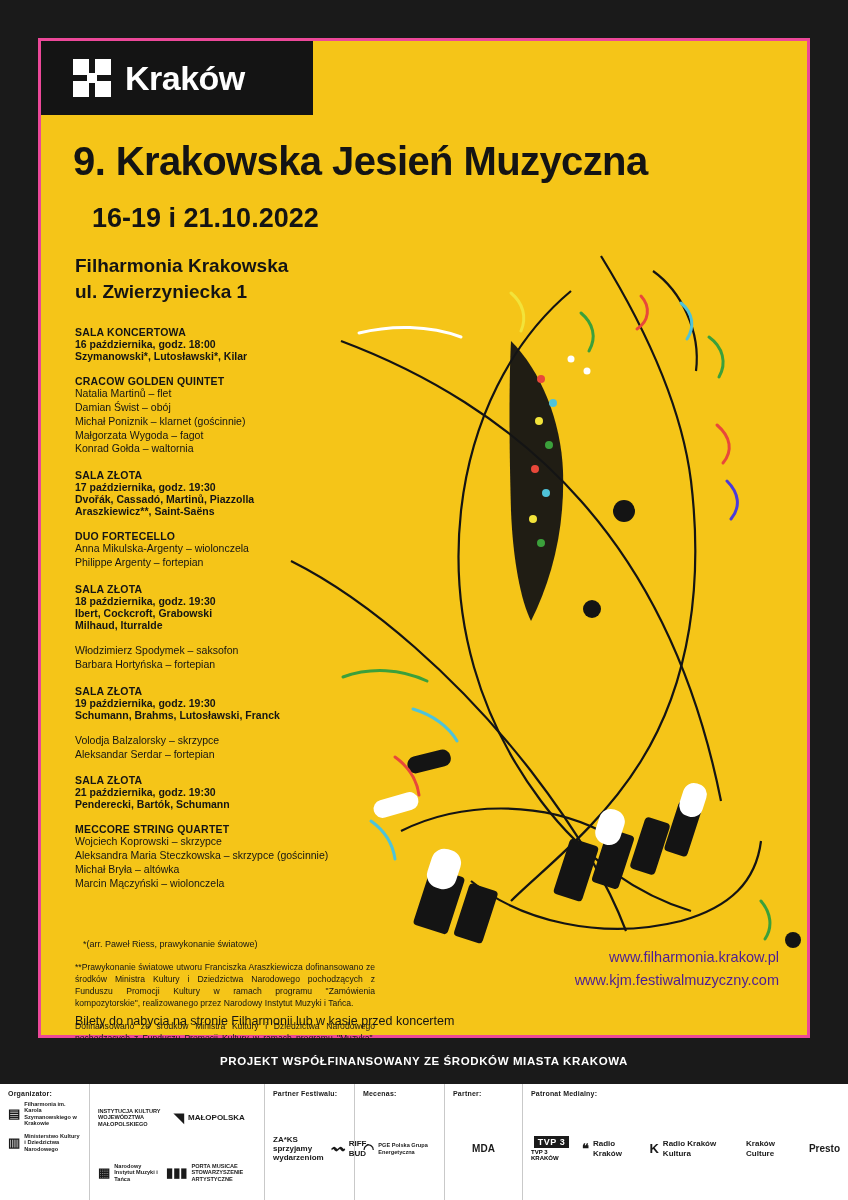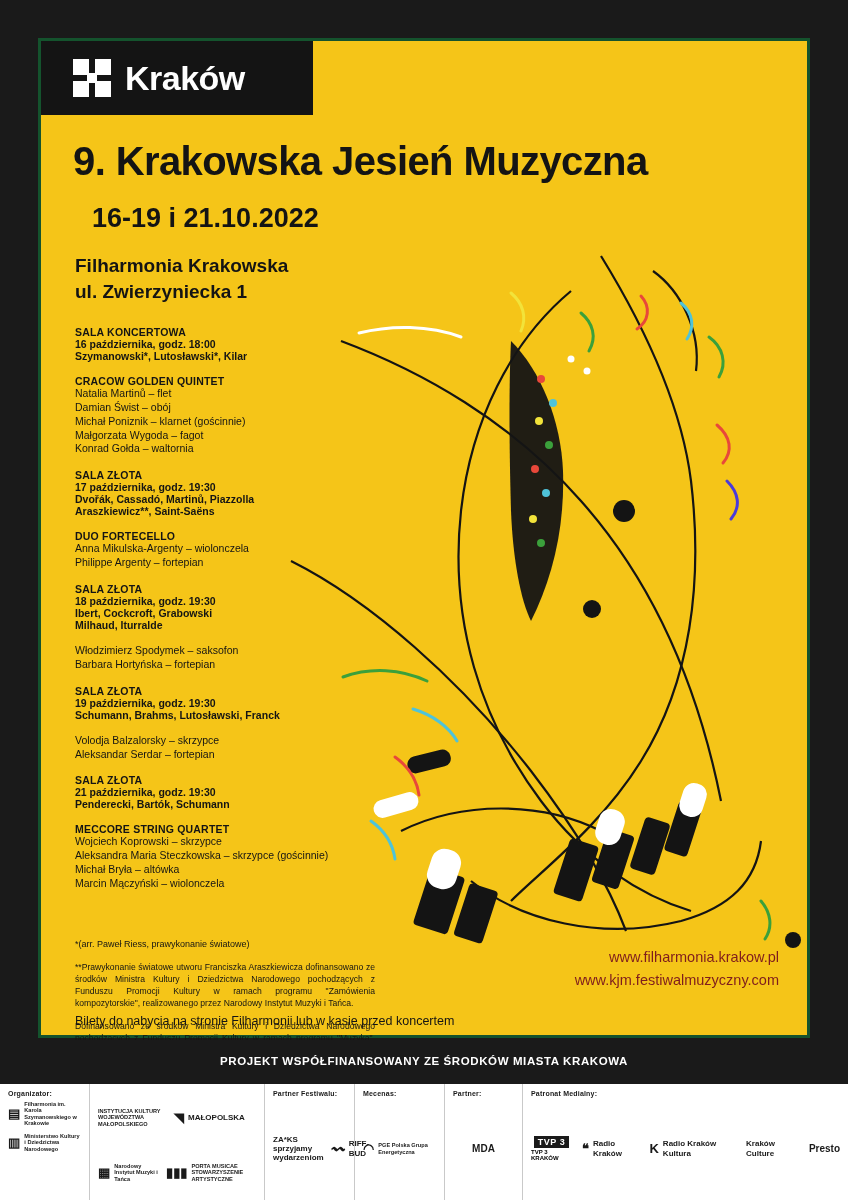--- a/index.html
+++ b/index.html
@@ -15,21 +15,21 @@
     width: 848px; height: 1200px;
     background: #1a1a1a;
     overflow: hidden;
   }
   
   .canvas {
     position: absolute;
     left: 38px; top: 38px;
     width: 772px; height: 1000px;
     background: #f5c518;
-    border: 3px solid #14532d;
+    border: 3px solid #ec4899;
   }
   
   .logo-bar {
     position: absolute;
     left: 0px; top: 0px;
     width: 272px; height: 74px;
     background: #141414;
     display: flex;
     align-items: center;
     padding-left: 32px;
@@ -92,36 +92,36 @@
   .perf .p { font-size: 10.5px; font-weight: normal; line-height: 1.32; }
   .notes {
     position: absolute;
     left: 34px; top: 897px;
     width: 300px;
     color: #141414;
     font-size: 8.6px;
     line-height: 1.4;
     text-align: justify;
   }
-  .notes .n1 { margin-bottom: 10px; font-size: 9px;}
+  .notes .n1 { margin-bottom: 10px; font-size: 9px; margin-left: 8px;}
   .notes .n2 { margin-bottom: 11px; }
   .notes .n3 { margin-bottom: 11px; }
   .tickets {
     position: absolute;
     left: 34px; top: 973px;
     width: 430px;
     color: #141414;
     font-size: 12.5px;
     font-weight: normal;
   }
   .urls {
     position: absolute;
     right: 28px; top: 905px;
     text-align: right;
-    color: #7f1d1d;
+    color: #4c1d95;
     font-size: 14.5px;
     line-height: 1.6;
   }
   
   .footer-line {
     position: absolute;
     left: 0; top: 1040px;
     width: 848px; height: 42px;
     background: #1a1a1a;
     color: #ffffff;

